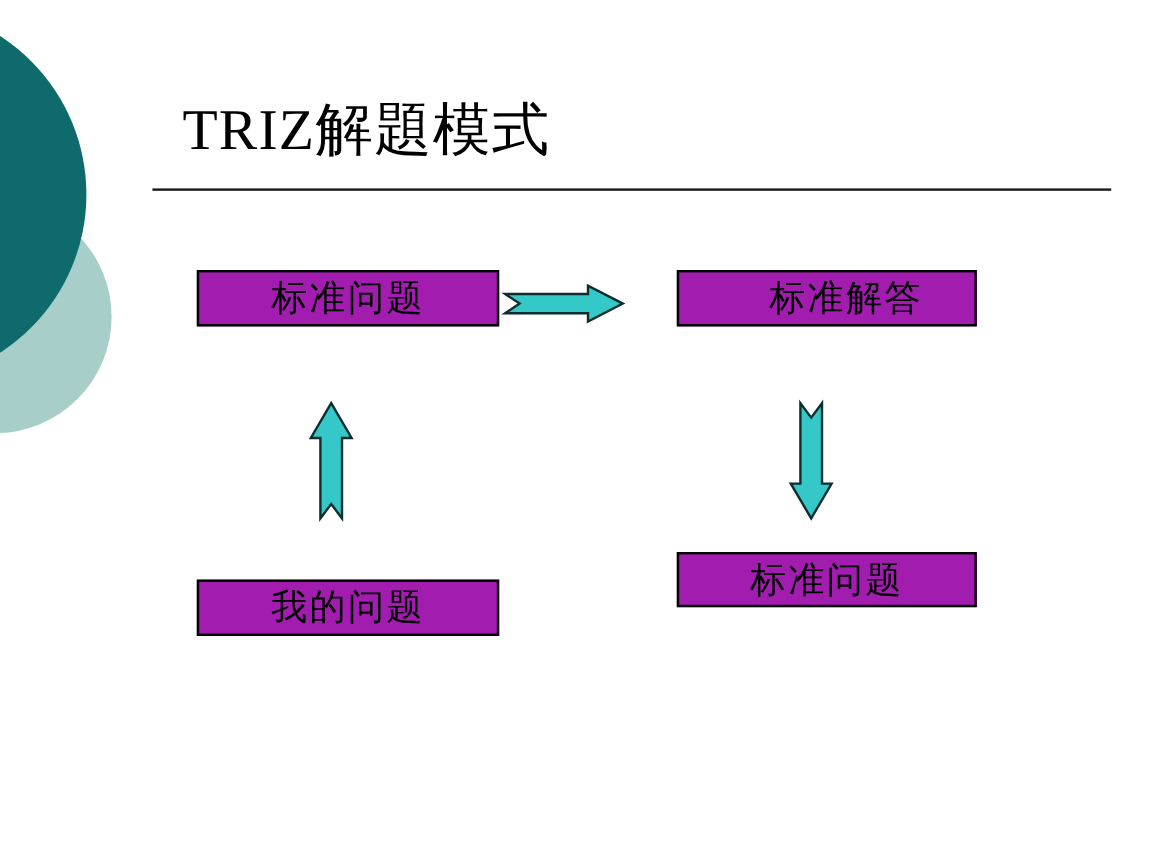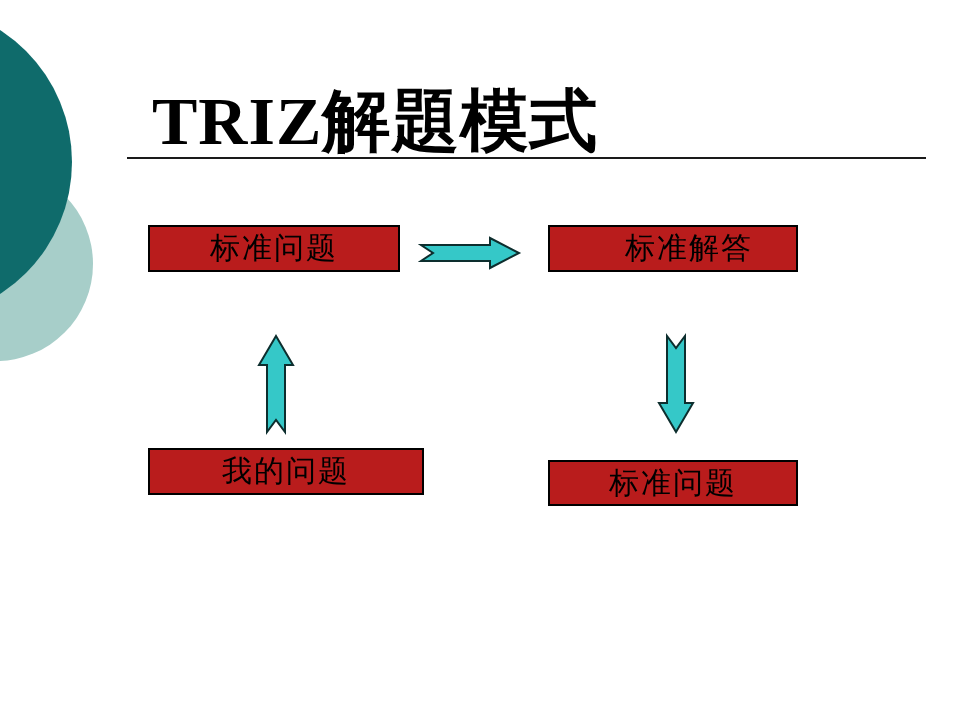--- a/index.html
+++ b/index.html
@@ -28,48 +28,49 @@
   .circle-dark {
     left: -242px;
     top: 5px;
     width: 314px;
     height: 314px;
   }
   .slide-title {
     position: absolute;
     left: 152px;
     top: 76px;
-    font-size: 68px;
-    font-weight: bold;
+    font-size: 48px;
+    font-weight: normal;
     letter-spacing: 1px;
     white-space: nowrap;
   }
   .title-rule {
     position: absolute;
     left: 127px;
     top: 157px;
     width: 799px;
     height: 2px;
     background: #1a1a1a;
   }
   .flow-box {
     position: absolute;
     box-sizing: border-box;
     border: 2px solid #000000;
-    background: #b91c1c;
+    background: #a21caf;
     display: flex;
     align-items: center;
     justify-content: center;
     font-size: 30px;
     letter-spacing: 2px;
     white-space: nowrap;
+    margin-left: 16px;
   }
   .box-tl { left: 148px; top: 225px; width: 252px; height: 47px; }
   .box-tr { left: 548px; top: 225px; width: 250px; height: 47px; padding-left: 32px; }
-  .box-bl { left: 148px; top: 448px; width: 276px; height: 47px; }
+  .box-bl { left: 148px; top: 483px; width: 252px; height: 47px; }
   .box-br { left: 548px; top: 460px; width: 250px; height: 46px; }
   .arrow {
     position: absolute;
   }
   .arrow-right { left: 420px; top: 237px; }
   .arrow-up    { left: 258px; top: 335px; }
   .arrow-down  { left: 658px; top: 335px; }
   svg { display: block; overflow: visible; }
 </style>
 </head>

